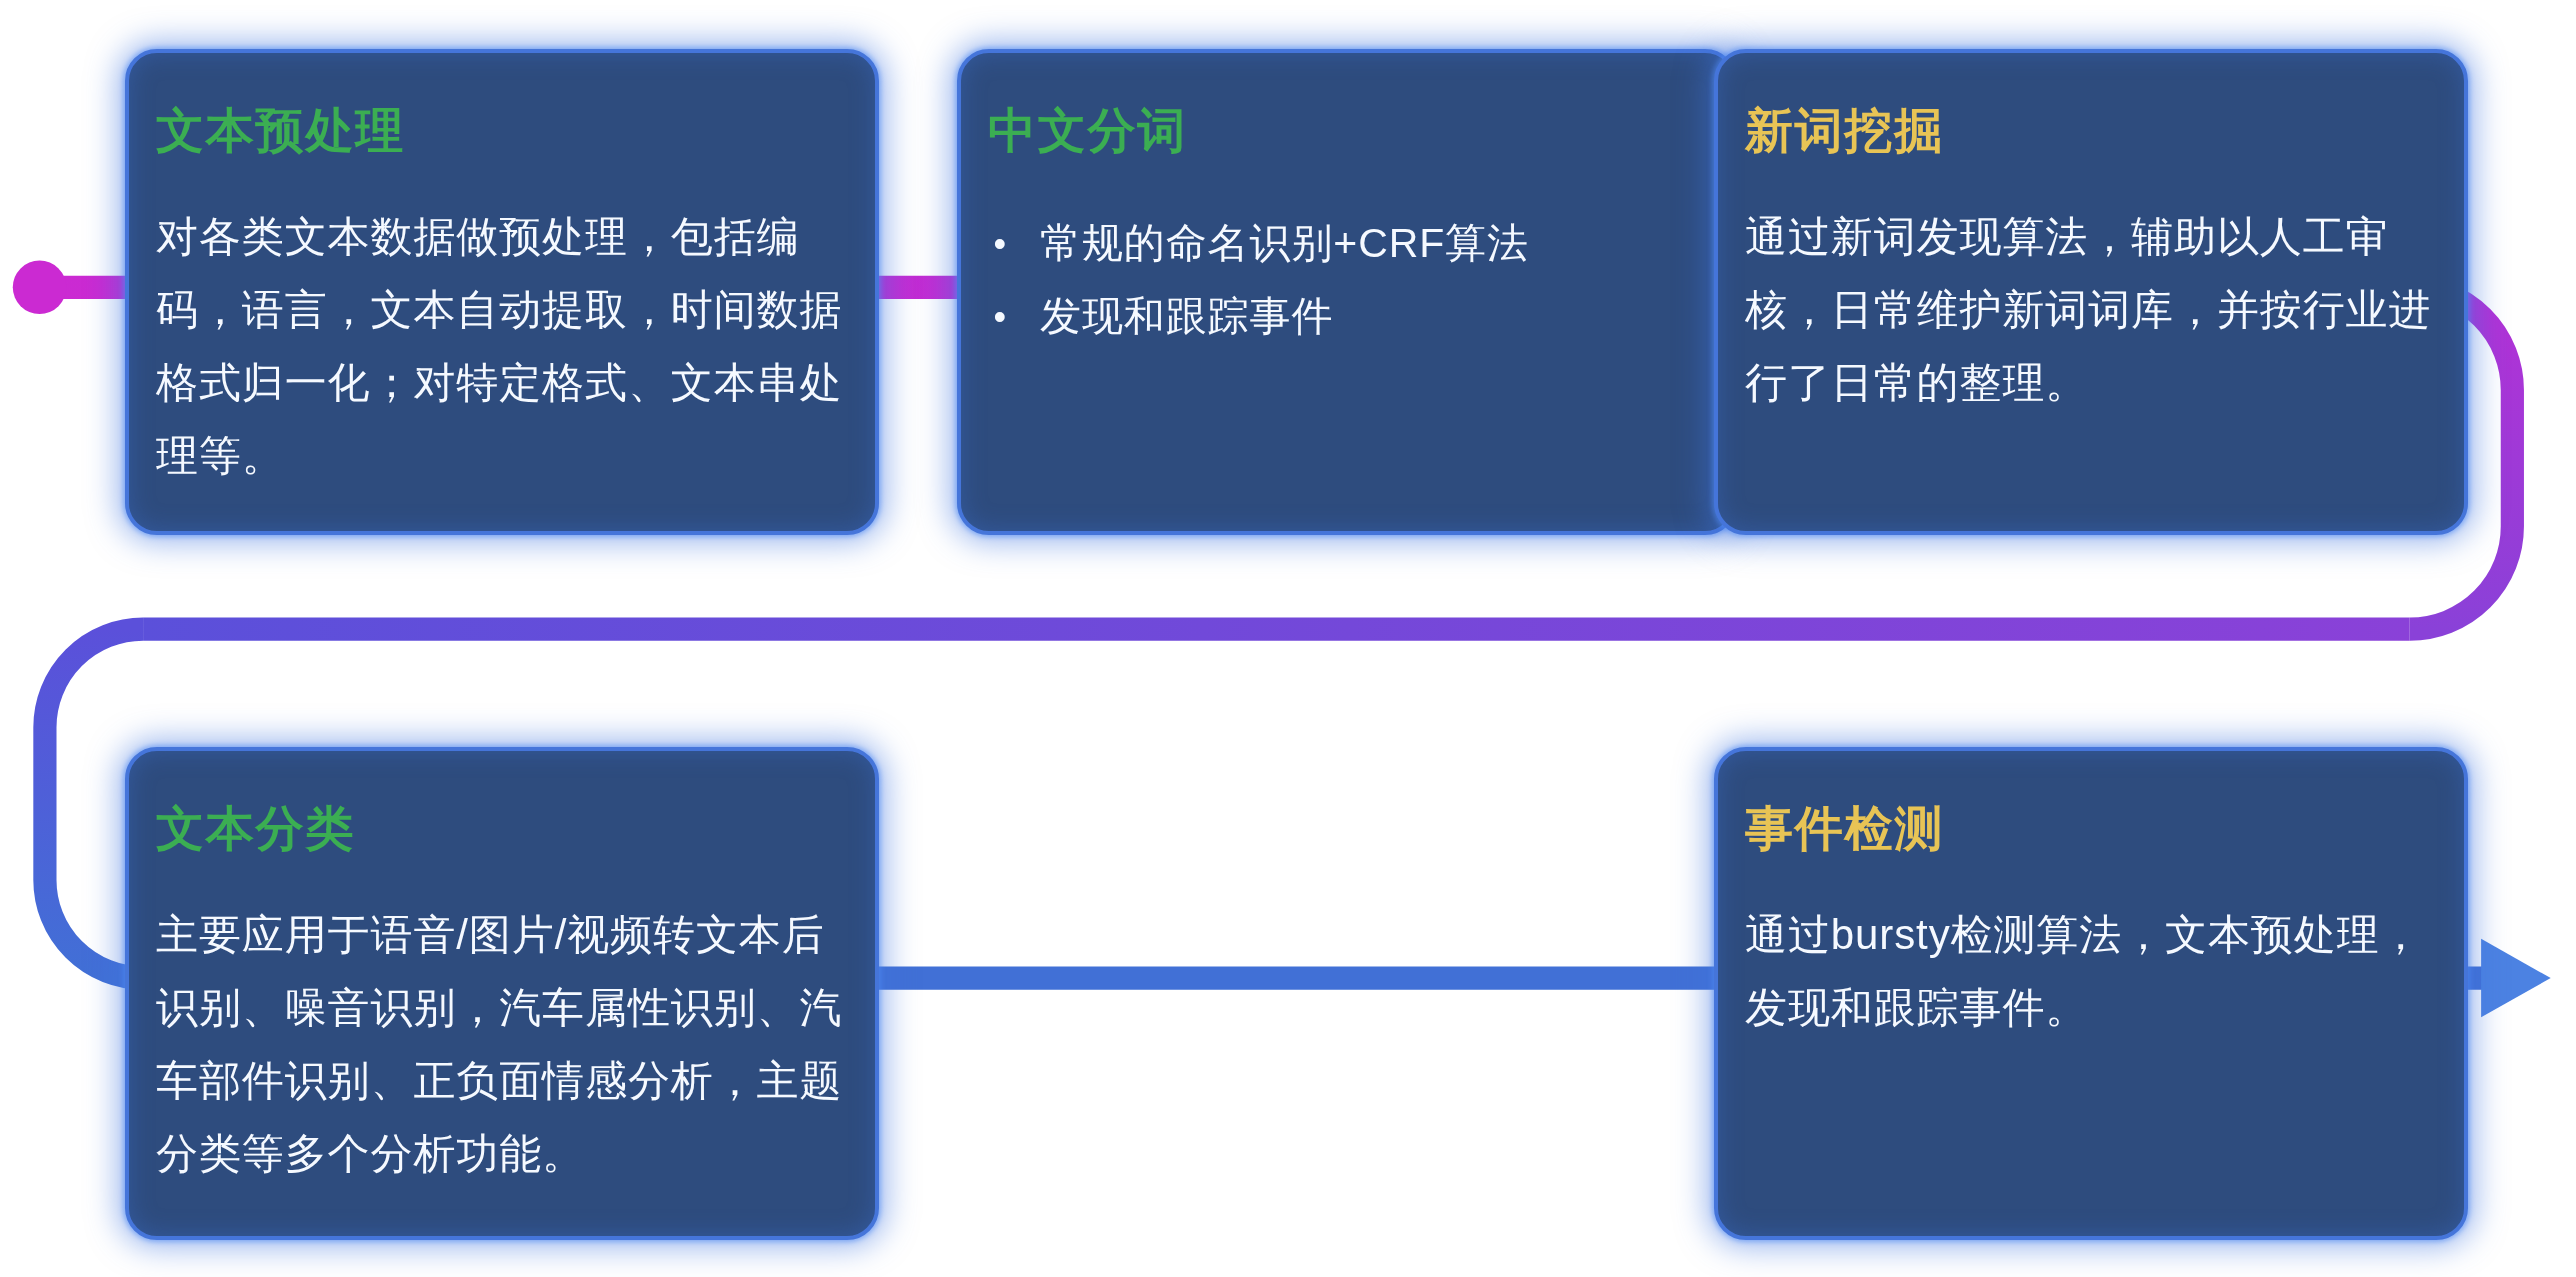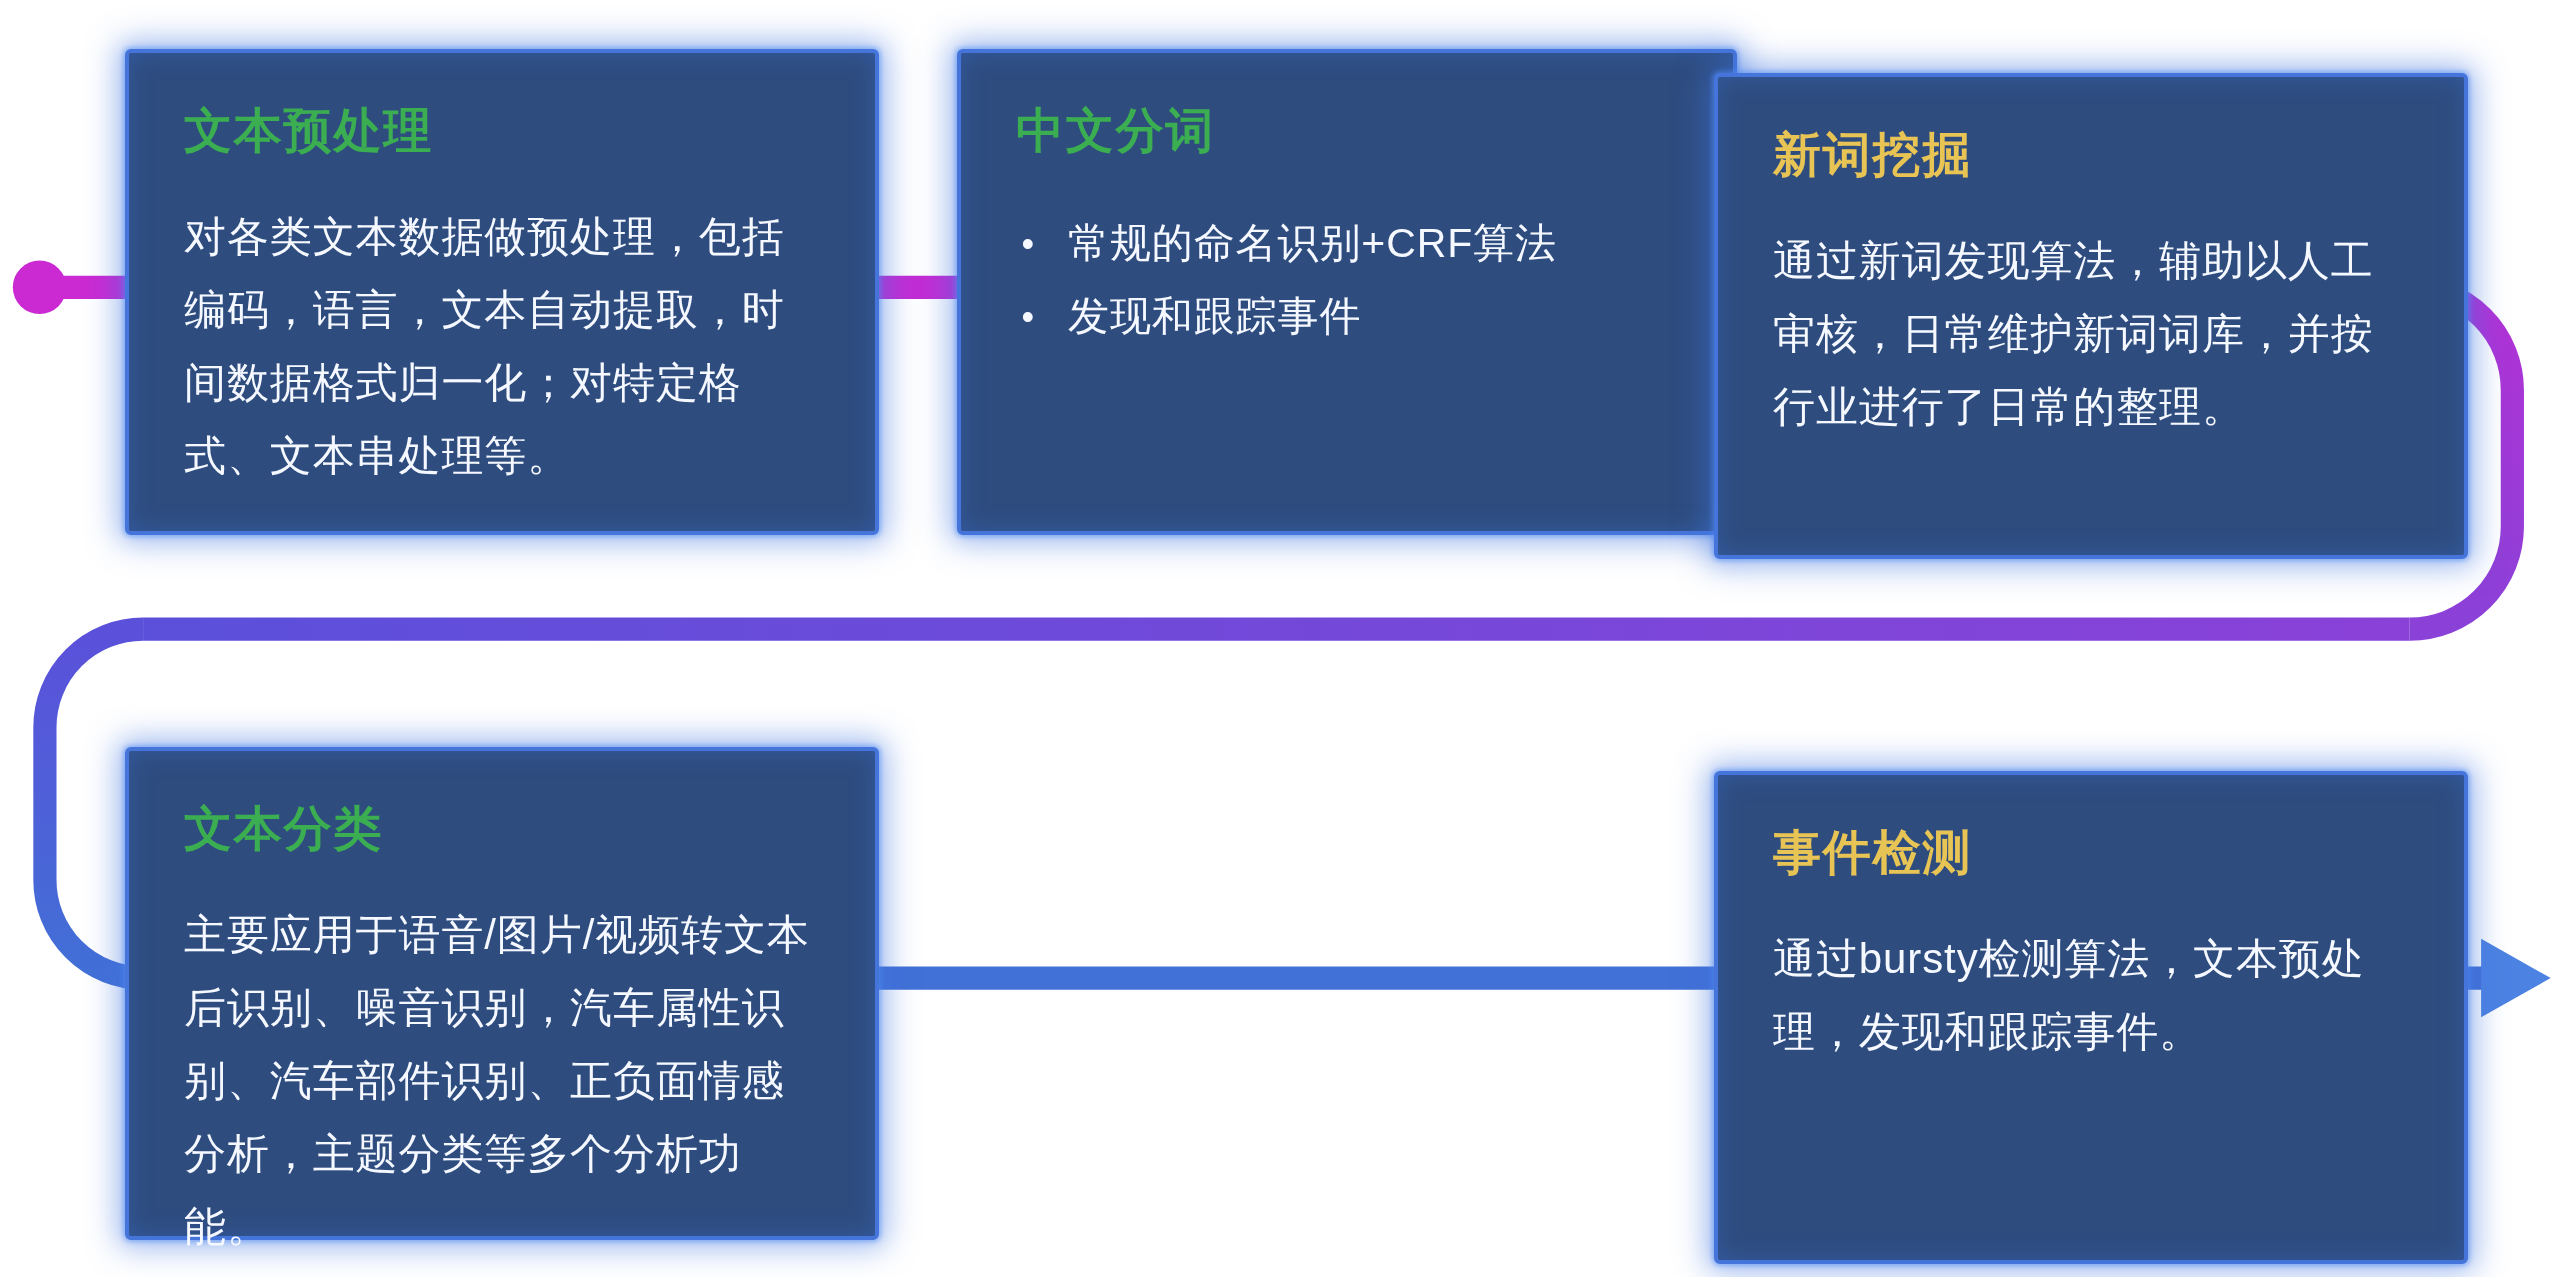--- a/index.html
+++ b/index.html
@@ -37,32 +37,32 @@
   .stop-blue         { stop-color: var(--flow-blue); }
   .start-dot  { fill: var(--flow-magenta); }
   .arrow-head { fill: var(--flow-arrow); }
 
   .card {
     position: absolute;
     z-index: 2;
     box-sizing: border-box;
     background: var(--card-bg);
     border: 4.5px solid var(--card-border);
-    border-radius: 6px;
+    border-radius: 32px;
     box-shadow:
       0 0 30px 8px rgba(64, 118, 224, 0.50),
       0 0 5.4px 1.8px rgba(90, 150, 255, 0.55),
       inset 0 0 25px rgba(64, 118, 224, 0.35);
-    padding: 45px 55px;
+    padding: 45px 27px;
   }
   .row-top    { top: 49px;  height: 486px; }
   .row-bottom { top: 747px; height: 493px; }
   .col-1 { left: 125px;  width: 754px; }
   .col-2 { left: 957px; width: 780px; }
-  .col-3 { left: 1714px; width: 754px; margin-top: 24px; }
+  .col-3 { left: 1714px; width: 754px; }
 
   .card h2 {
     margin: 5.4px 0 0 0;
     font-size: 48px;
     line-height: 1.15;
     font-weight: bold;
     letter-spacing: 1.8px;
   }
   .title-green  { color: var(--title-green); }
   .title-yellow { color: var(--title-yellow); }

